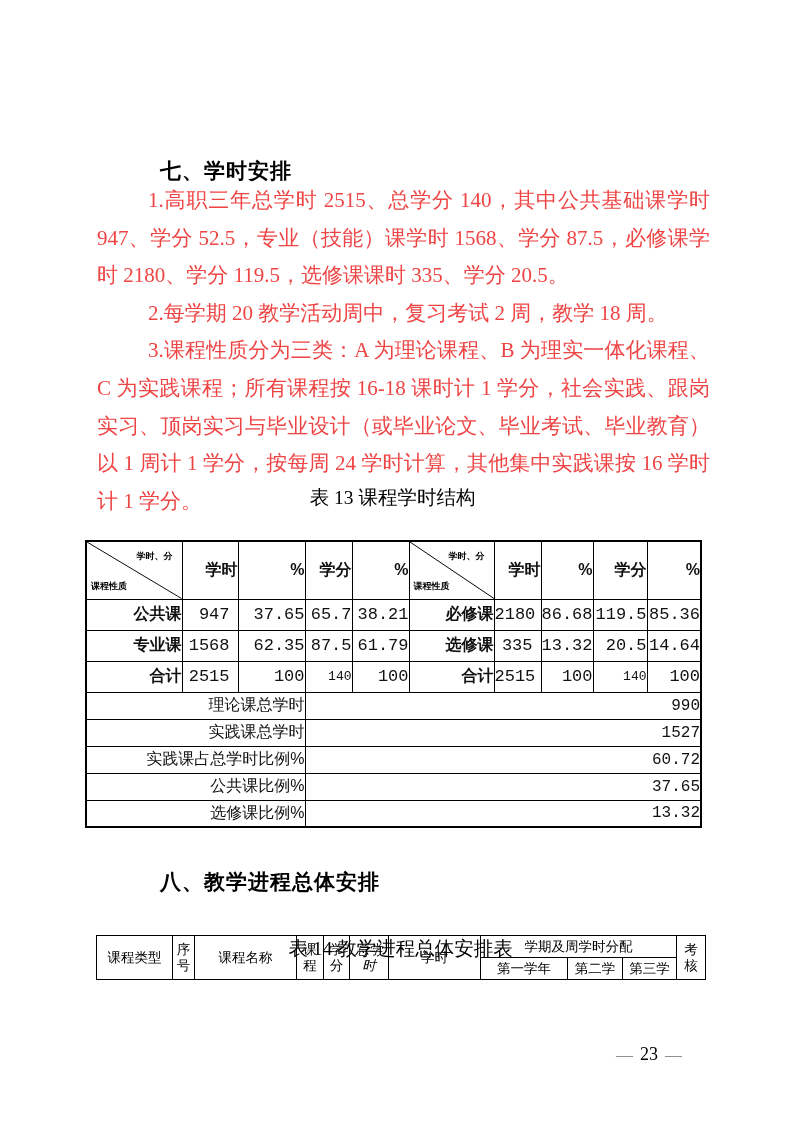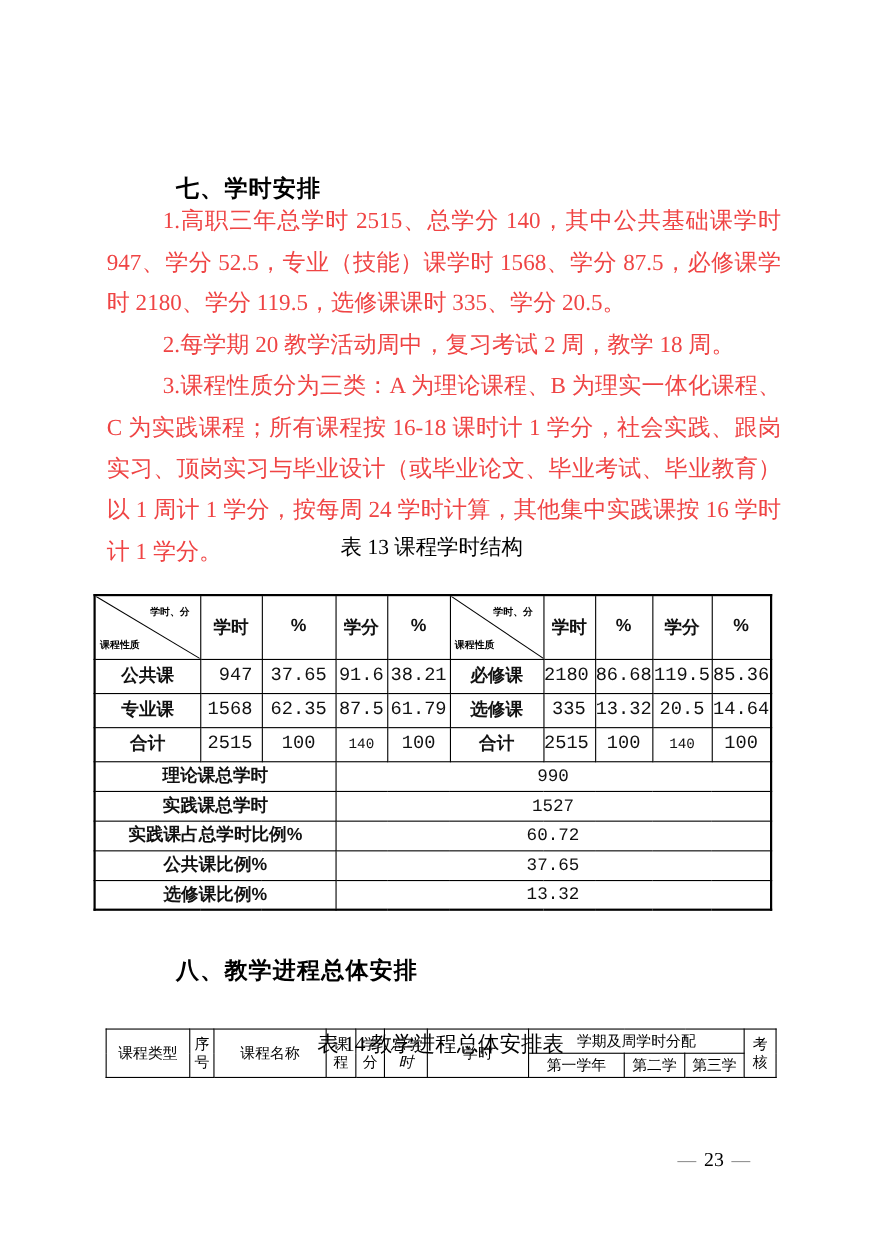--- a/index.html
+++ b/index.html
@@ -25,38 +25,38 @@
   .body-text p { margin:0; text-indent:51px; }
   
   .tbl-title {
     position:absolute; text-align:center; font-size:19.5px; color:#000;
   }
   .t13-title { left:85px; width:615px; top:484px; }
   .t14-title { left:96px; width:609px; top:906px;margin-top:29px; }
   
   table { border-collapse:collapse; table-layout:fixed; }
   .t13 { position:absolute; left:85px; top:540px; width:615px; border:2px solid #000; }
-  .t13 td { border:1px solid #000; padding:0; text-align:center; vertical-align:middle; overflow:hidden; }
+  .t13 td { border:1px solid #000; padding:0; text-align:right; vertical-align:middle; overflow:hidden; }
   .t13 tr.hdr { height:58px; }
   .t13 tr.datarow { height:31px; }
   .t13 tr.sumrow { height:27px; }
   .t13 .colhead {
     font-family:"Liberation Sans","DejaVu Sans",sans-serif;
     font-weight:bold; font-size:16px;
   }
   .t13 .lbl {
     font-family:"Liberation Sans","DejaVu Sans",sans-serif;
     font-weight:bold; font-size:16px;
   }
   .t13 .num { font-size:17px; font-family:Liberation Mono, monospace;margin-left:24px; }
   .t13 .num-r { text-align:right; padding-right:8px; }
   .t13 .sm { font-size:13px; }
   .t13 .sumlbl {
     font-family:"Liberation Sans","DejaVu Sans",sans-serif;
-    font-weight:bold; font-size:16px;margin-top:44px;
+    font-weight:normal; font-size:16px;margin-top:44px;
   }
   .t13 .sumval { font-size:16px; }
   
   td.diag { position:relative; }
   td.diag svg { position:absolute; left:0; top:0; width:100%; height:100%; display:block; }
   .diag-top {
     position:absolute; top:8px; right:9px;
     font-size:9px; font-family:"Liberation Sans","DejaVu Sans",sans-serif; font-weight:bold; color:#000;
   }
   .diag-bot {
@@ -131,21 +131,21 @@
       <td class="colhead">学时</td>
       <td class="colhead">%</td>
       <td class="colhead">学分</td>
       <td class="colhead">%</td>
     </tr>
 
     <tr class="datarow">
       <td class="lbl">公共课</td>
       <td class="num num-r">947</td>
       <td class="num">37.65</td>
-      <td class="num">91.6</td>
+      <td class="num">65.7</td>
       <td class="num">38.21</td>
       <td class="lbl">必修课</td>
       <td class="num num-r">2180</td>
       <td class="num">86.68</td>
       <td class="num">119.5</td>
       <td class="num">85.36</td>
     </tr>
 
     <tr class="datarow">
       <td class="lbl">专业课</td>

